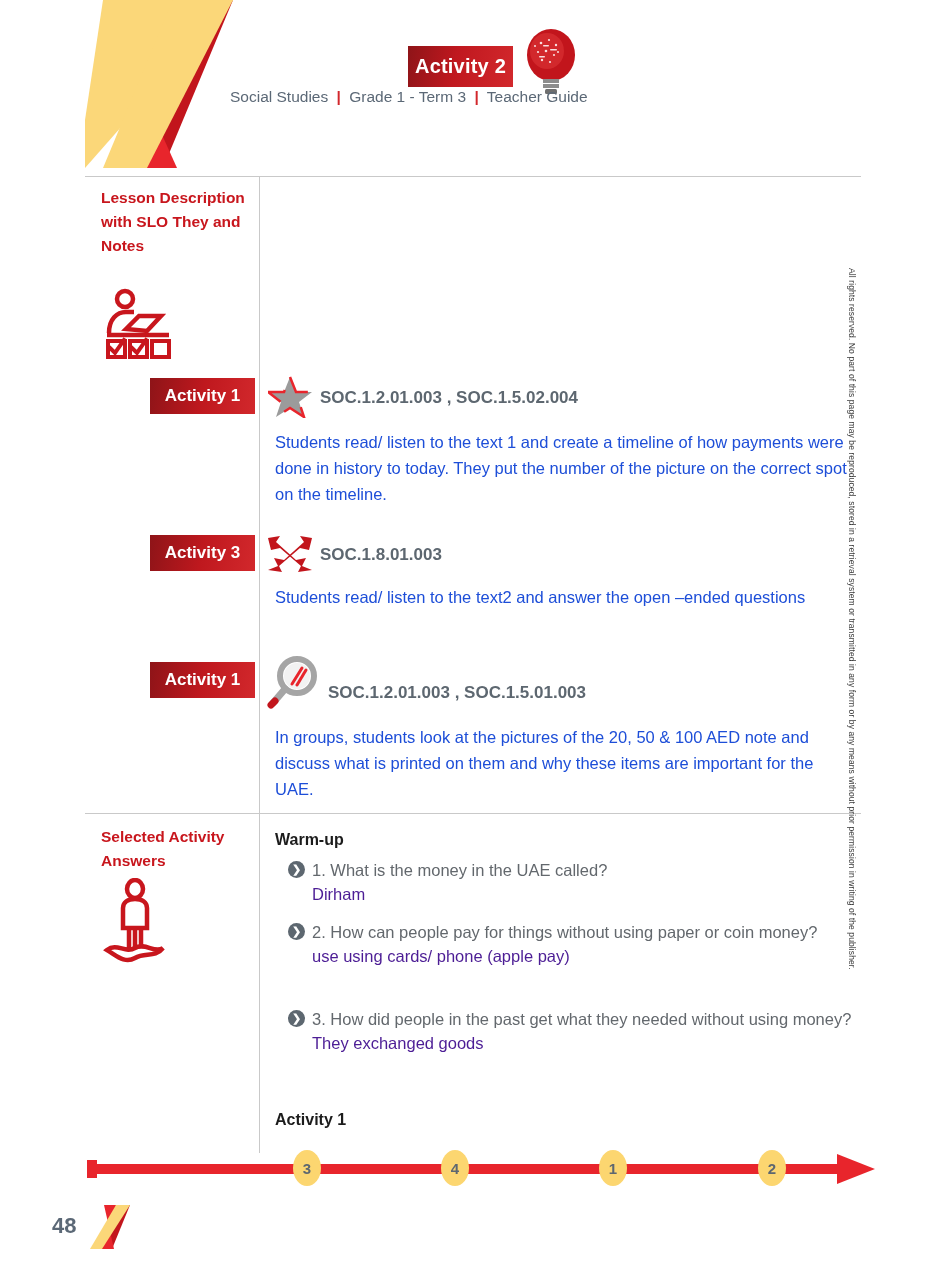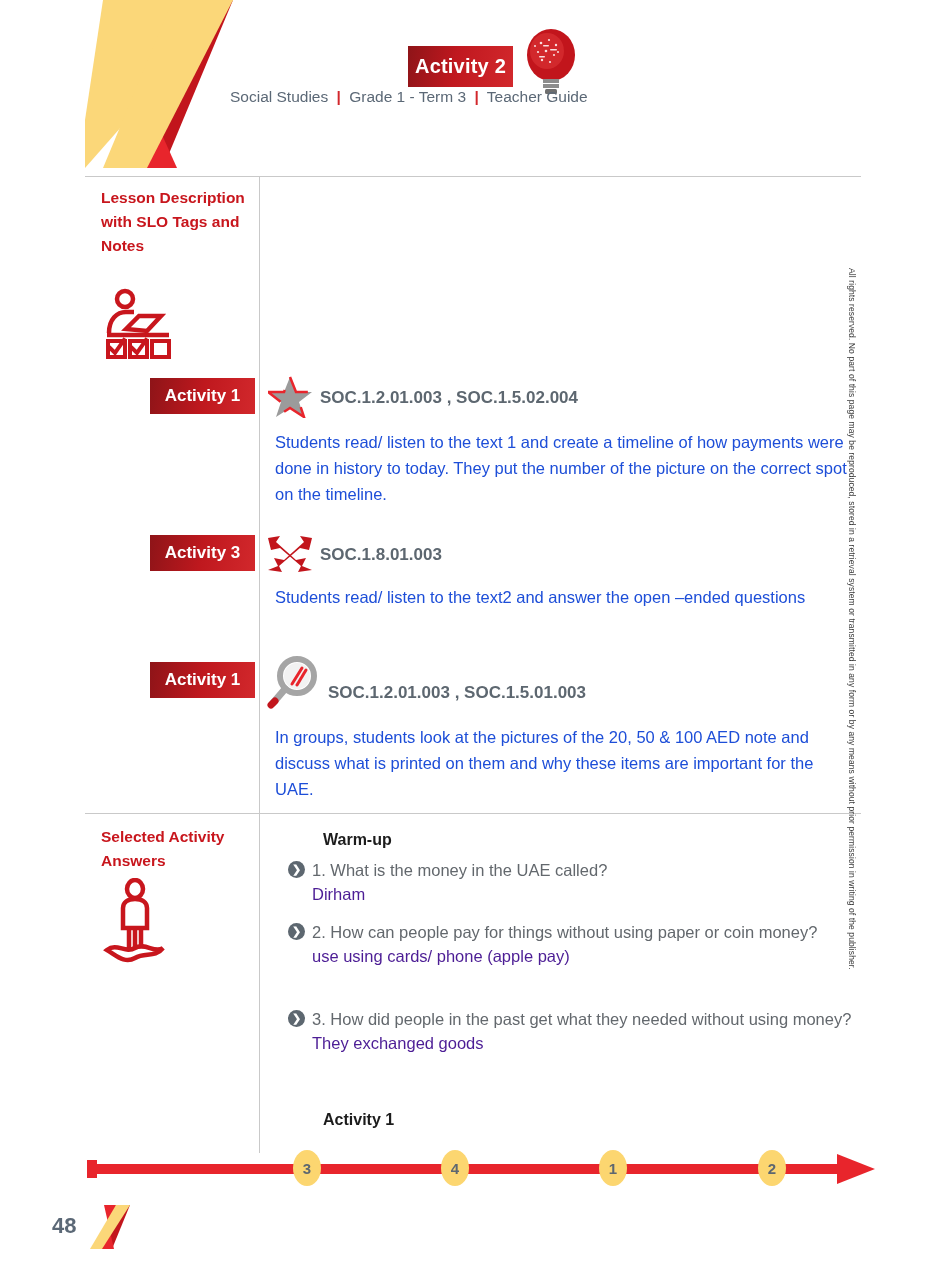--- a/index.html
+++ b/index.html
@@ -65,21 +65,21 @@
     font-size:17px; font-weight:bold; color:#5d6770; white-space:nowrap;
   }
   .body-text {
     position:absolute; left:275px; width:580px;
     font-size:16.5px; line-height:26px; color:#1d4ed8;
   }
 
   
   .ans-head {
     position:absolute; left:275px;
-    font-size:16px; font-weight:bold; color:#1c1c1c;margin-left:48px;
+    font-size:16px; font-weight:bold; color:#1c1c1c;
   }
   .qa { position:absolute; left:288px; width:570px; }
   .qa .bullet {
     position:absolute; left:0; top:3px;
     width:17px; height:17px; border-radius:50%;
     background:#5d6770; color:#fff;
     font-size:11px; font-weight:bold;
     display:flex; align-items:center; justify-content:center;
     line-height:1;
   }
@@ -166,21 +166,21 @@
       <span>Teacher Guide</span>
     </div>
   </div>
 </div>
 
 <div class="hr" style="top:176px;"></div>
 <div class="hr" style="top:813px;"></div>
 <div class="vline" style="top:176px; height:637px;"></div>
 <div class="vline" style="top:813px; height:340px;"></div>
 
-<div class="side-title" style="top:186px;">Lesson Description with SLO Tags and Notes</div>
+<div class="side-title" style="top:186px;">Lesson Description with SLO They and Notes</div>
 
 <svg class="side-icon" style="left:103px; top:285px; width:78px; height:75px;" viewBox="0 0 78 75">
   <g fill="none" stroke="#c8161d" stroke-width="4.5">
     <circle cx="22" cy="14" r="8"></circle>
     <path d="M6 48 C6 34 14 27 23 27 L31 27"></path>
     <path d="M23 44 L36 31 L58 31 L44 46 Z"></path>
     <path d="M4 50 L66 50"></path>
   </g>
   <g fill="none" stroke="#c8161d" stroke-width="4">
     <rect x="5" y="56" width="17" height="16"></rect>

